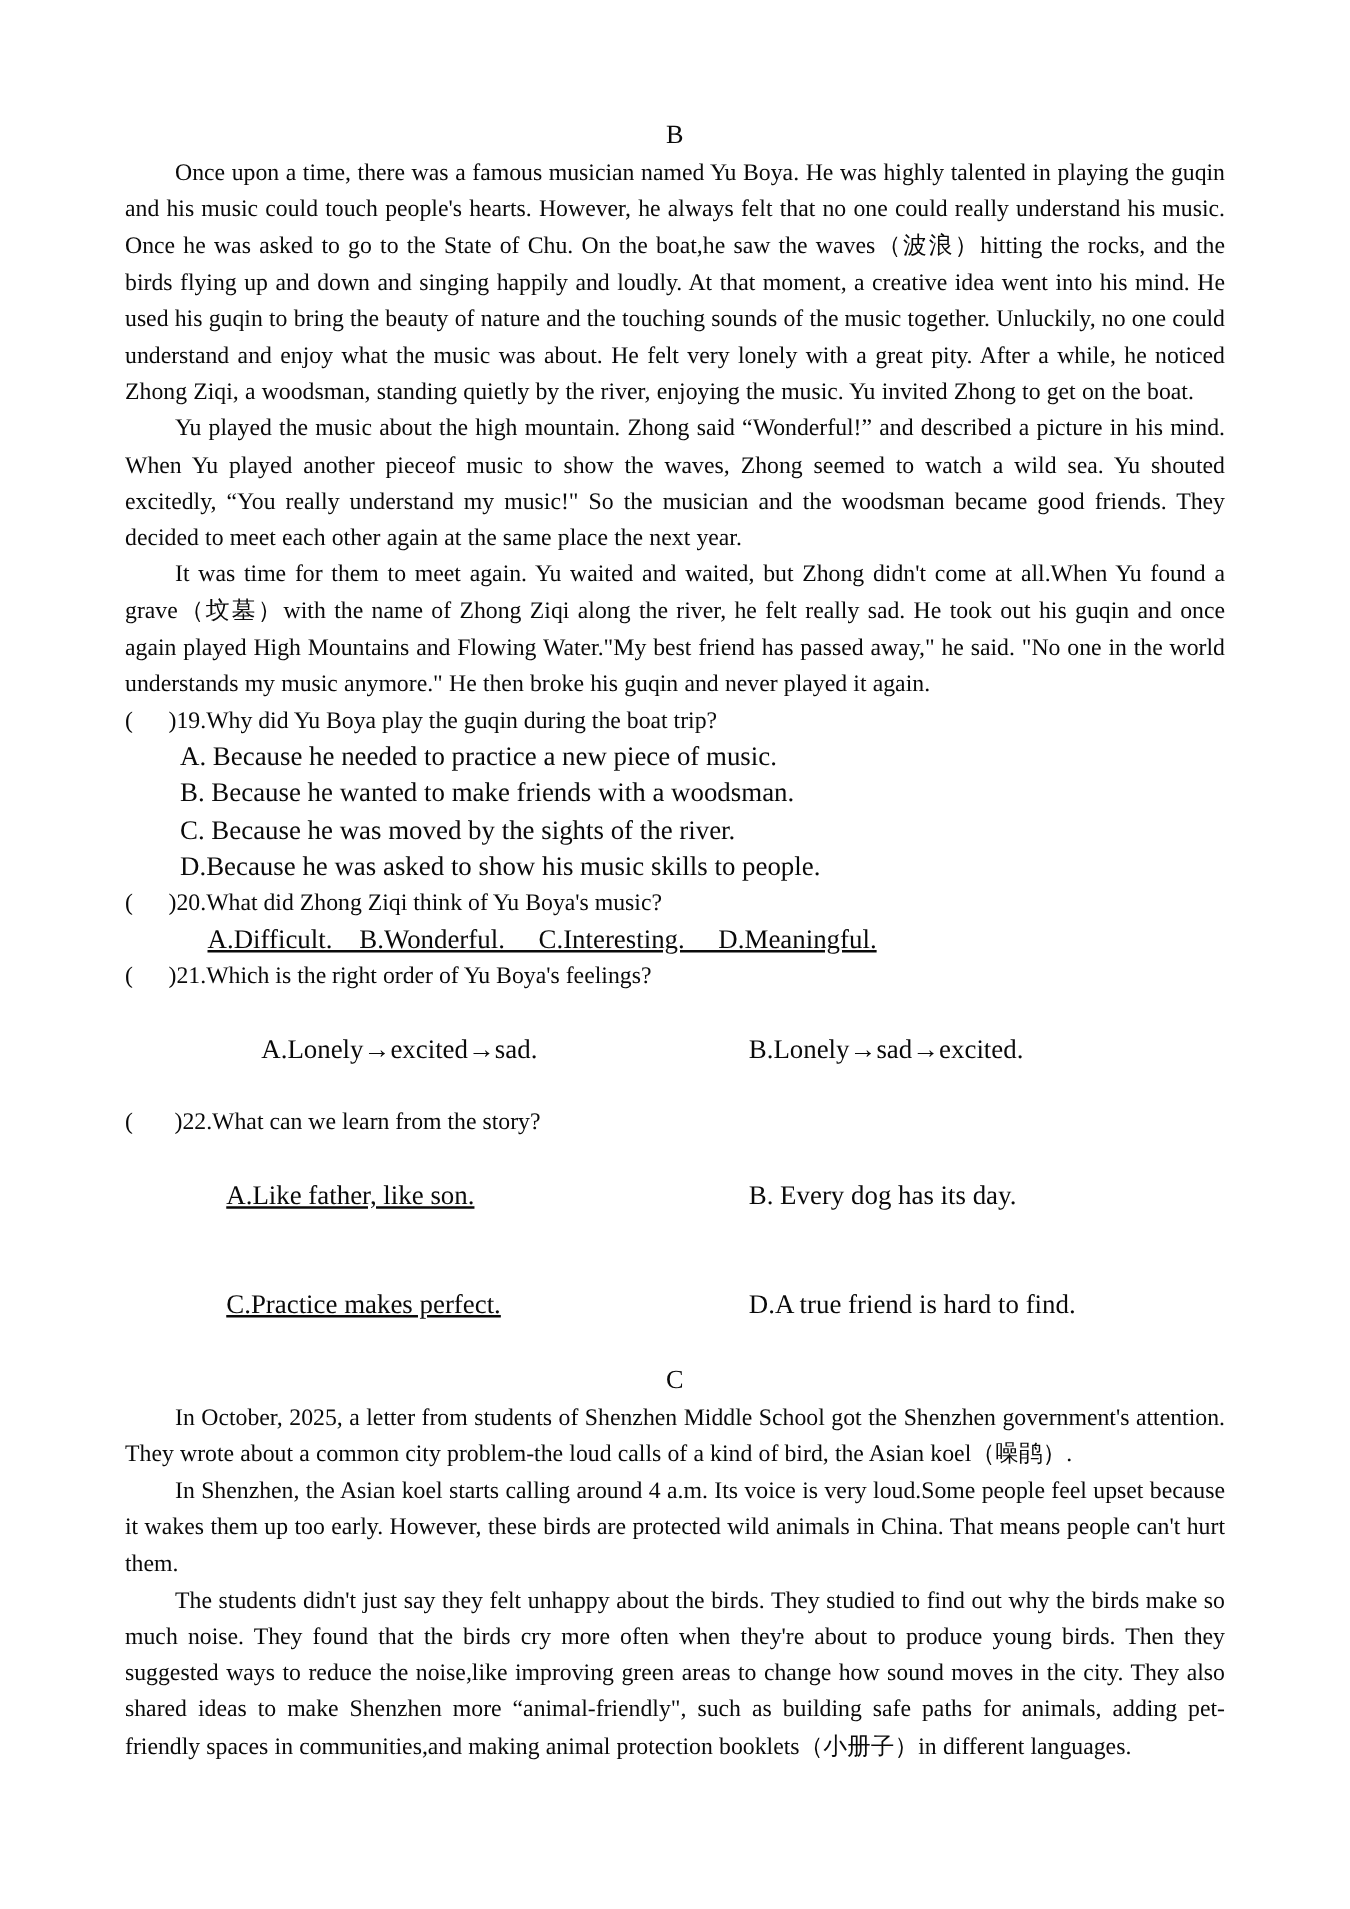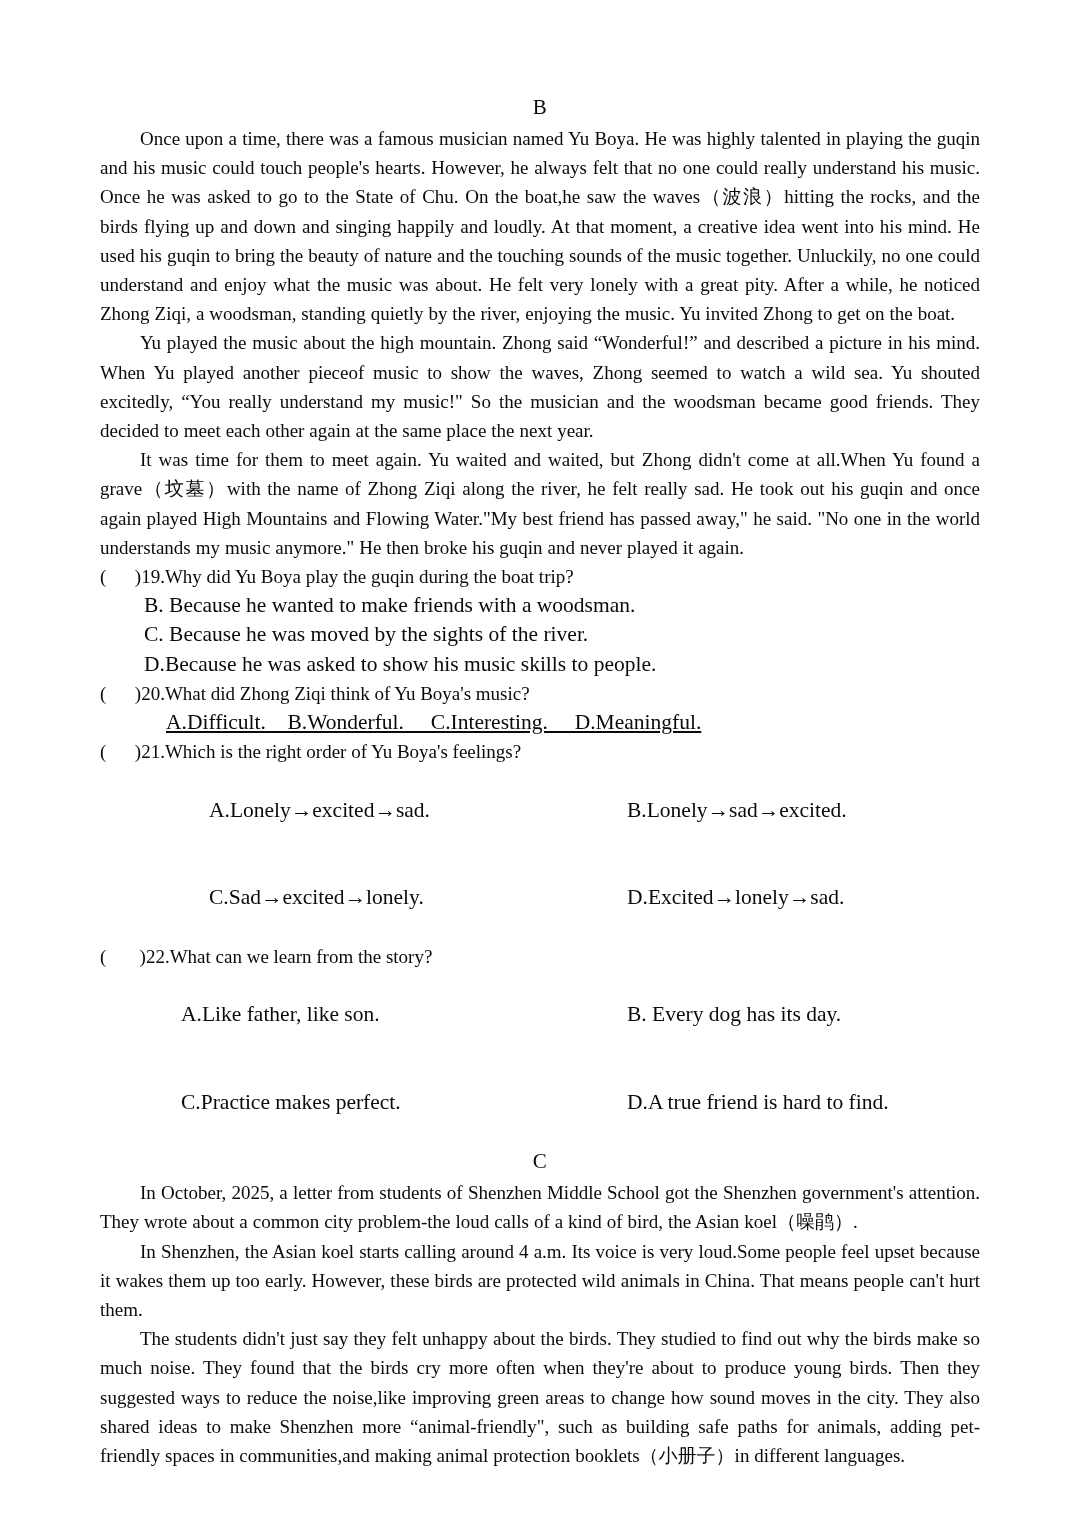--- a/index.html
+++ b/index.html
@@ -62,60 +62,57 @@
     white-space: pre;
   }
   .two-col .colA {
     display: inline-block;
     width: 390px;
     vertical-align: top;
   }
   .two-col .colB {
     display: inline-block;
     vertical-align: top;
-    margin-left: 28px;
   }
   .two-col.pad-a { padding-left: 66px; }
   .two-col.pad-b { padding-left: 38px; }
-  .two-col.pad-b .colA { width: 418px; }
+  .two-col.pad-b .colA { width: 418px; text-decoration: underline; }
 </style>
 </head>
 <body>
 
 <div class="page">
 
   <div>
 
     <div class="section-letter">B</div>
 
     <p class="para">Once upon a time, there was a famous musician named Yu Boya. He was highly talented in playing the guqin and his music could touch people's hearts. However, he always felt that no one could really understand his music. Once he was asked to go to the State of Chu. On the boat,he saw the waves（波浪）hitting the rocks, and the birds flying up and down and singing happily and loudly. At that moment, a creative idea went into his mind. He used his guqin to bring the beauty of nature and the touching sounds of the music together. Unluckily, no one could understand and enjoy what the music was about. He felt very lonely with a great pity. After a while, he noticed Zhong Ziqi, a woodsman, standing quietly by the river, enjoying the music. Yu invited Zhong to get on the boat.</p>
 
     <p class="para">Yu played the music about the high mountain. Zhong said “Wonderful!” and described a picture in his mind. When Yu played another pieceof music to show the waves, Zhong seemed to watch a wild sea. Yu shouted excitedly, “You really understand my music!" So the musician and the woodsman became good friends. They decided to meet each other again at the same place the next year.</p>
 
     <p class="para">It was time for them to meet again. Yu waited and waited, but Zhong didn't come at all.When Yu found a grave（坟墓）with the name of Zhong Ziqi along the river, he felt really sad. He took out his guqin and once again played High Mountains and Flowing Water."My best friend has passed away," he said. "No one in the world understands my music anymore." He then broke his guqin and never played it again.</p>
 
     <div>
       <div class="qline">(      )19.Why did Yu Boya play the guqin during the boat trip?</div>
+      <div class="optline">A. Because he needed to practice a new piece of music.</div>
       <div class="optline">B. Because he wanted to make friends with a woodsman.</div>
       <div class="optline">C. Because he was moved by the sights of the river.</div>
       <div class="optline">D.Because he was asked to show his music skills to people.</div>
     </div>
 
     <div>
       <div class="qline">(      )20.What did Zhong Ziqi think of Yu Boya's music?</div>
       <div class="optline ind2">A.Difficult.    B.Wonderful.     C.Interesting.     D.Meaningful.</div>
     </div>
 
     <div>
       <div class="qline">(      )21.Which is the right order of Yu Boya's feelings?</div>
       <div class="two-col pad-a">
         <span class="colA">A.Lonely→excited→sad.</span><span class="colB">B.Lonely→sad→excited.</span>
-      </div>
-      <div class="two-col pad-a">
-        <span class="colA">C.Sad→excited→lonely.</span><span class="colB">D.Excited→lonely→sad.</span>
       </div>
     </div>
 
     <div>
       <div class="qline">(       )22.What can we learn from the story?</div>
       <div class="two-col pad-b">
         <span class="colA">A.Like father, like son.</span><span class="colB">B. Every dog has its day.</span>
       </div>
       <div class="two-col pad-b">
         <span class="colA">C.Practice makes perfect.</span><span class="colB">D.A true friend is hard to find.</span>

